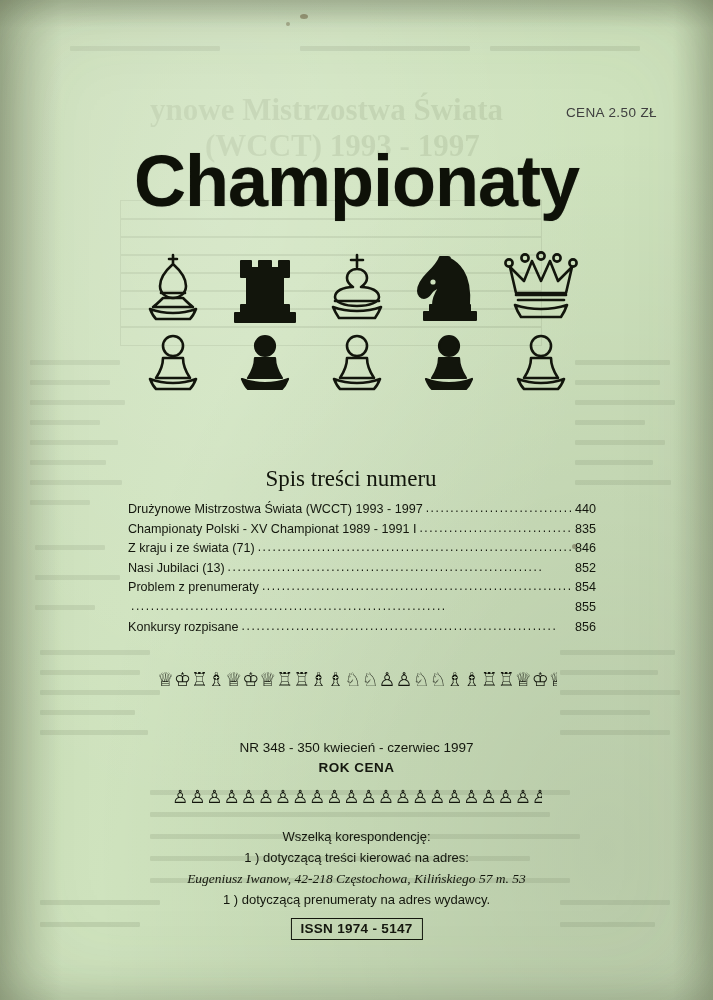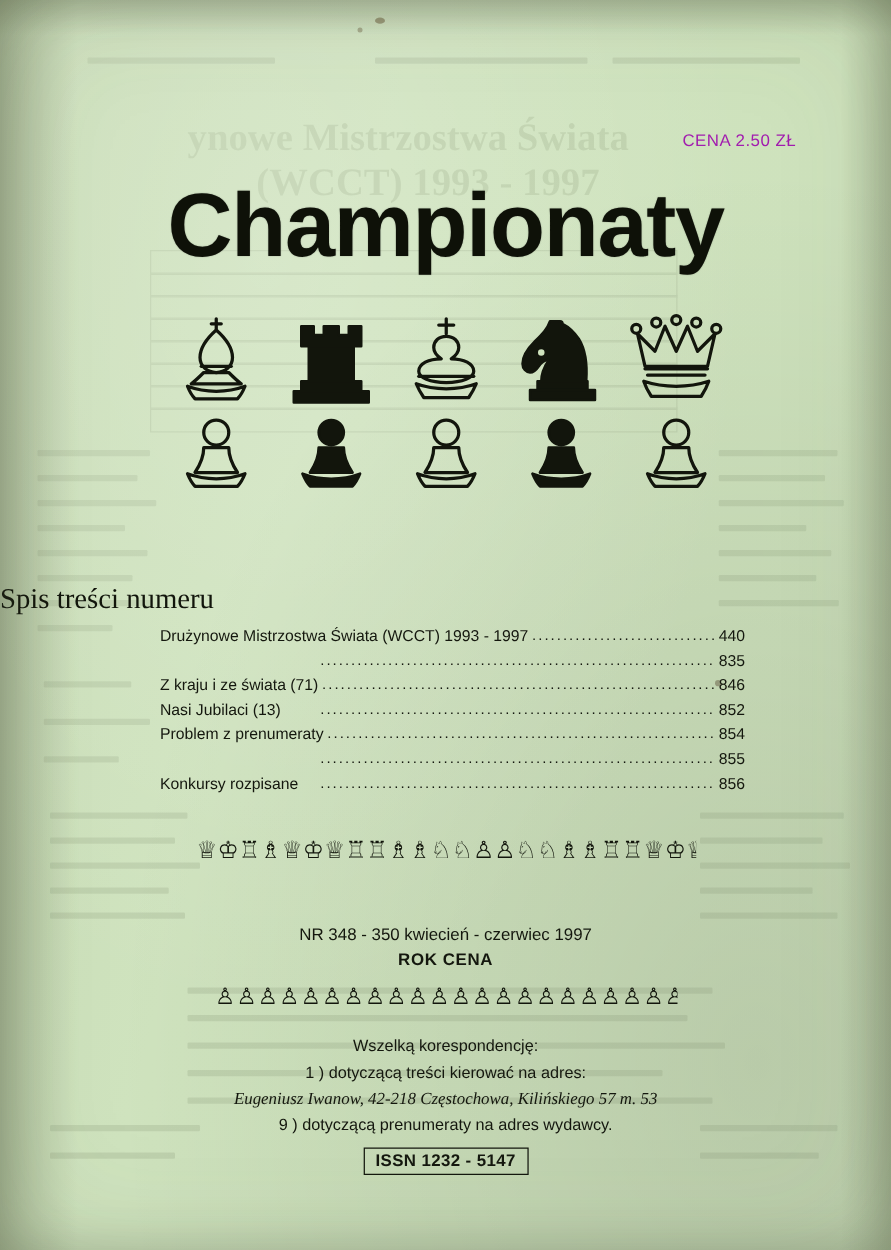--- a/index.html
+++ b/index.html
@@ -66,25 +66,25 @@
 
   .content {
     position: absolute;
     inset: 0;
     color: #15180f;
   }
 
   .price {
     position: absolute;
     top: 105px;
-    right: 76px;
+    right: 56px;
     font-size: 13.5px;
     letter-spacing: 0.4px;
     font-family: "Liberation Sans", sans-serif;
-    color: #a21caf;
+    color: #404040;
   }
 
   .masthead {
     position: absolute;
     top: 140px;
     left: 0;
     width: 713px;
     text-align: center;
     font-family: "Liberation Sans", sans-serif;
     font-weight: bold;
@@ -123,31 +123,30 @@
     white-space: nowrap;
   }
   .strip svg { vertical-align: bottom; }
 
   
   .toc-title {
     position: absolute;
     top: 466px;
     left: 0;
     width: 702px;
-    text-align: left;
+    text-align: center;
     font-family: "Liberation Serif", serif;
     font-size: 23px;
     color: #12150c;
   }
   .toc {
     position: absolute;
     top: 500px;
     left: 128px;
     width: 468px;
-    text-align: right;
   }
   .toc-row {
     display: flex;
     align-items: baseline;
     font-size: 12.6px;
     line-height: 19.6px;
     color: #14170e;
     font-family: "Liberation Sans", sans-serif;
   }
   .toc-label { white-space: nowrap; }
@@ -424,20 +423,21 @@
 
     <div class="toc-title">Spis treści numeru</div>
 
     <div class="toc">
       <div class="toc-row">
         <span class="toc-label">Drużynowe Mistrzostwa Świata (WCCT) 1993 - 1997</span>
         <span class="toc-dots">................................................................</span>
         <span class="toc-page">440</span>
       </div>
       <div class="toc-row">
+        <span class="toc-label">Championaty Polski - XV Championat 1989 - 1991 I</span>
         <span class="toc-dots">................................................................</span>
         <span class="toc-page">835</span>
       </div>
       <div class="toc-row">
         <span class="toc-label">Z kraju i ze świata (71)</span>
         <span class="toc-dots">................................................................</span>
         <span class="toc-page">846</span>
       </div>
       <div class="toc-row">
         <span class="toc-label">Nasi Jubilaci (13)</span>
@@ -478,21 +478,21 @@
         <g fill="#12150c" font-family="DejaVu Sans, sans-serif" font-size="18">
           <text x="0" y="17" letter-spacing="1">♙♙♙♙♙♙♙♙♙♙♙♙♙♙♙♙♙♙♙♙♙♙♙♙</text>
         </g>
       </svg>
     </div>
 
     <div class="corr">
       <div>Wszelką korespondencję:</div>
       <div>1 ) dotyczącą treści kierować na adres:</div>
       <div class="addr">Eugeniusz Iwanow, 42-218 Częstochowa, Kilińskiego 57 m. 53</div>
-      <div>9 ) dotyczącą prenumeraty na adres wydawcy.</div>
-    </div>
-
-    <div class="issn">ISSN 1232 - 5147</div>
+      <div>1 ) dotyczącą prenumeraty na adres wydawcy.</div>
+    </div>
+
+    <div class="issn">ISSN 1974 - 5147</div>
 
   </div>
 
   <div class="edge-shadow"></div>
 </div>
 
 </body></html>

